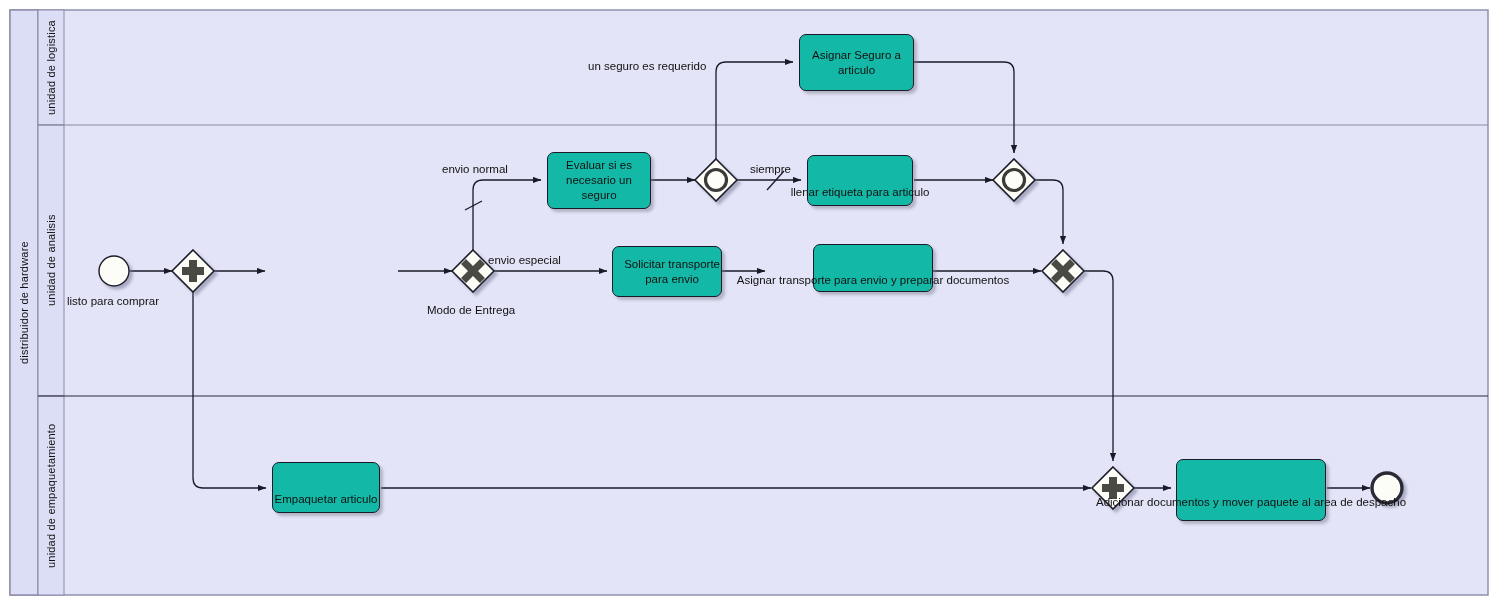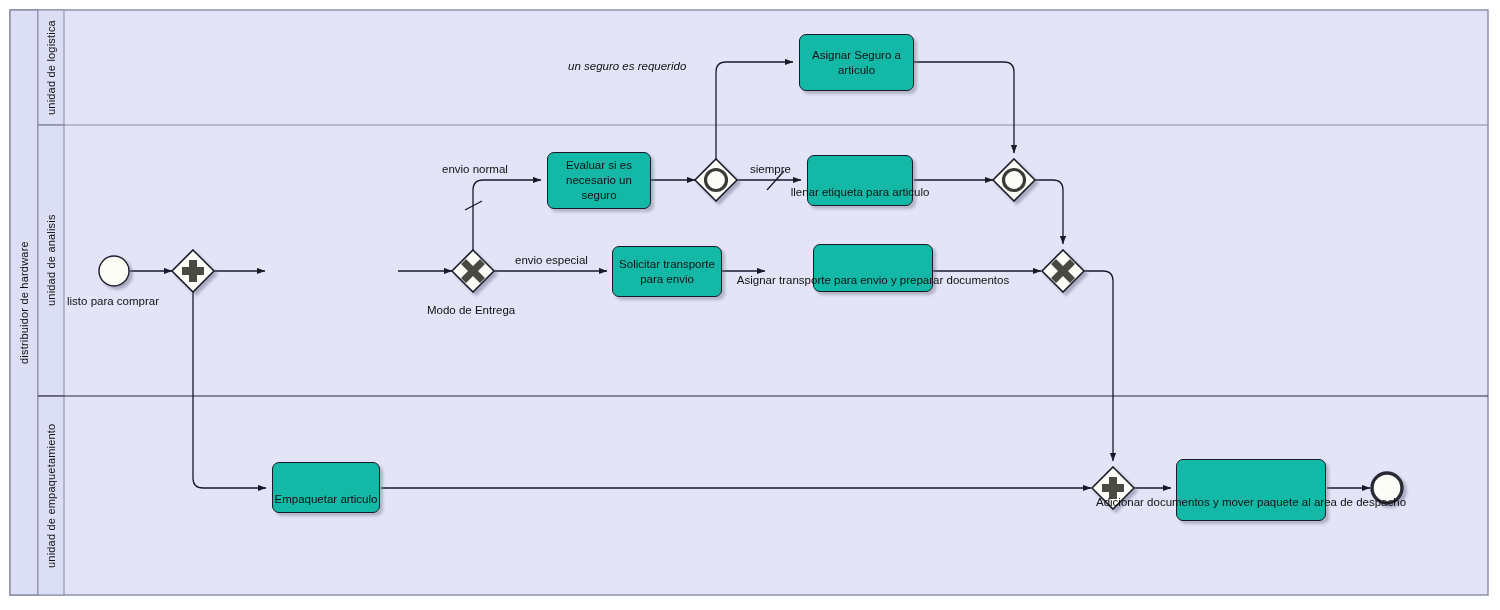--- a/index.html
+++ b/index.html
@@ -165,42 +165,42 @@
 necesario un
 seguro</span>
   </div>
 
   <div class="task overflow" style="left:807px;top:155px;width:106px;height:51px;">
     <span>llenar etiqueta para
 articulo</span>
   </div>
 
 
-  <div class="task" style="left:612px;top:246px;width:110px;height:51px;">
+  <div class="task" style="left:612px;top:246px;width:110px;height:51px;justify-content:flex-end;">
     <span>Solicitar transporte
 para envio</span>
   </div>
 
   <div class="task overflow" style="left:813px;top:244px;width:120px;height:48px;">
     <span>Asignar transporte
 para envio y preparar
 documentos</span>
   </div>
 
   <div class="task overflow" style="left:272px;top:462px;width:108px;height:51px;">
     <span>Empaquetar articulo</span>
   </div>
 
   <div class="task overflow" style="left:1176px;top:459px;width:150px;height:62px;">
     <span>Adicionar documentos y
 mover paquete al area de
 despacho</span>
   </div>
 
-  <div class="edge-label" style="left:568px;top:60px;font-style:italic;">un seguro es requerido</div>
+  <div class="edge-label" style="left:588px;top:60px;">un seguro es requerido</div>
   <div class="edge-label" style="left:442px;top:163px;">envio normal</div>
   <div class="edge-label" style="left:750px;top:163px;">siempre</div>
-  <div class="edge-label" style="left:515px;top:254px;">envio especial</div>
+  <div class="edge-label" style="left:488px;top:254px;">envio especial</div>
 
   <div class="gw-label" style="left:427px;top:304px;">Modo de Entrega</div>
   <div class="gw-label" style="left:67px;top:295px;">listo para comprar</div>
 
 </div>
 
 </body></html>

